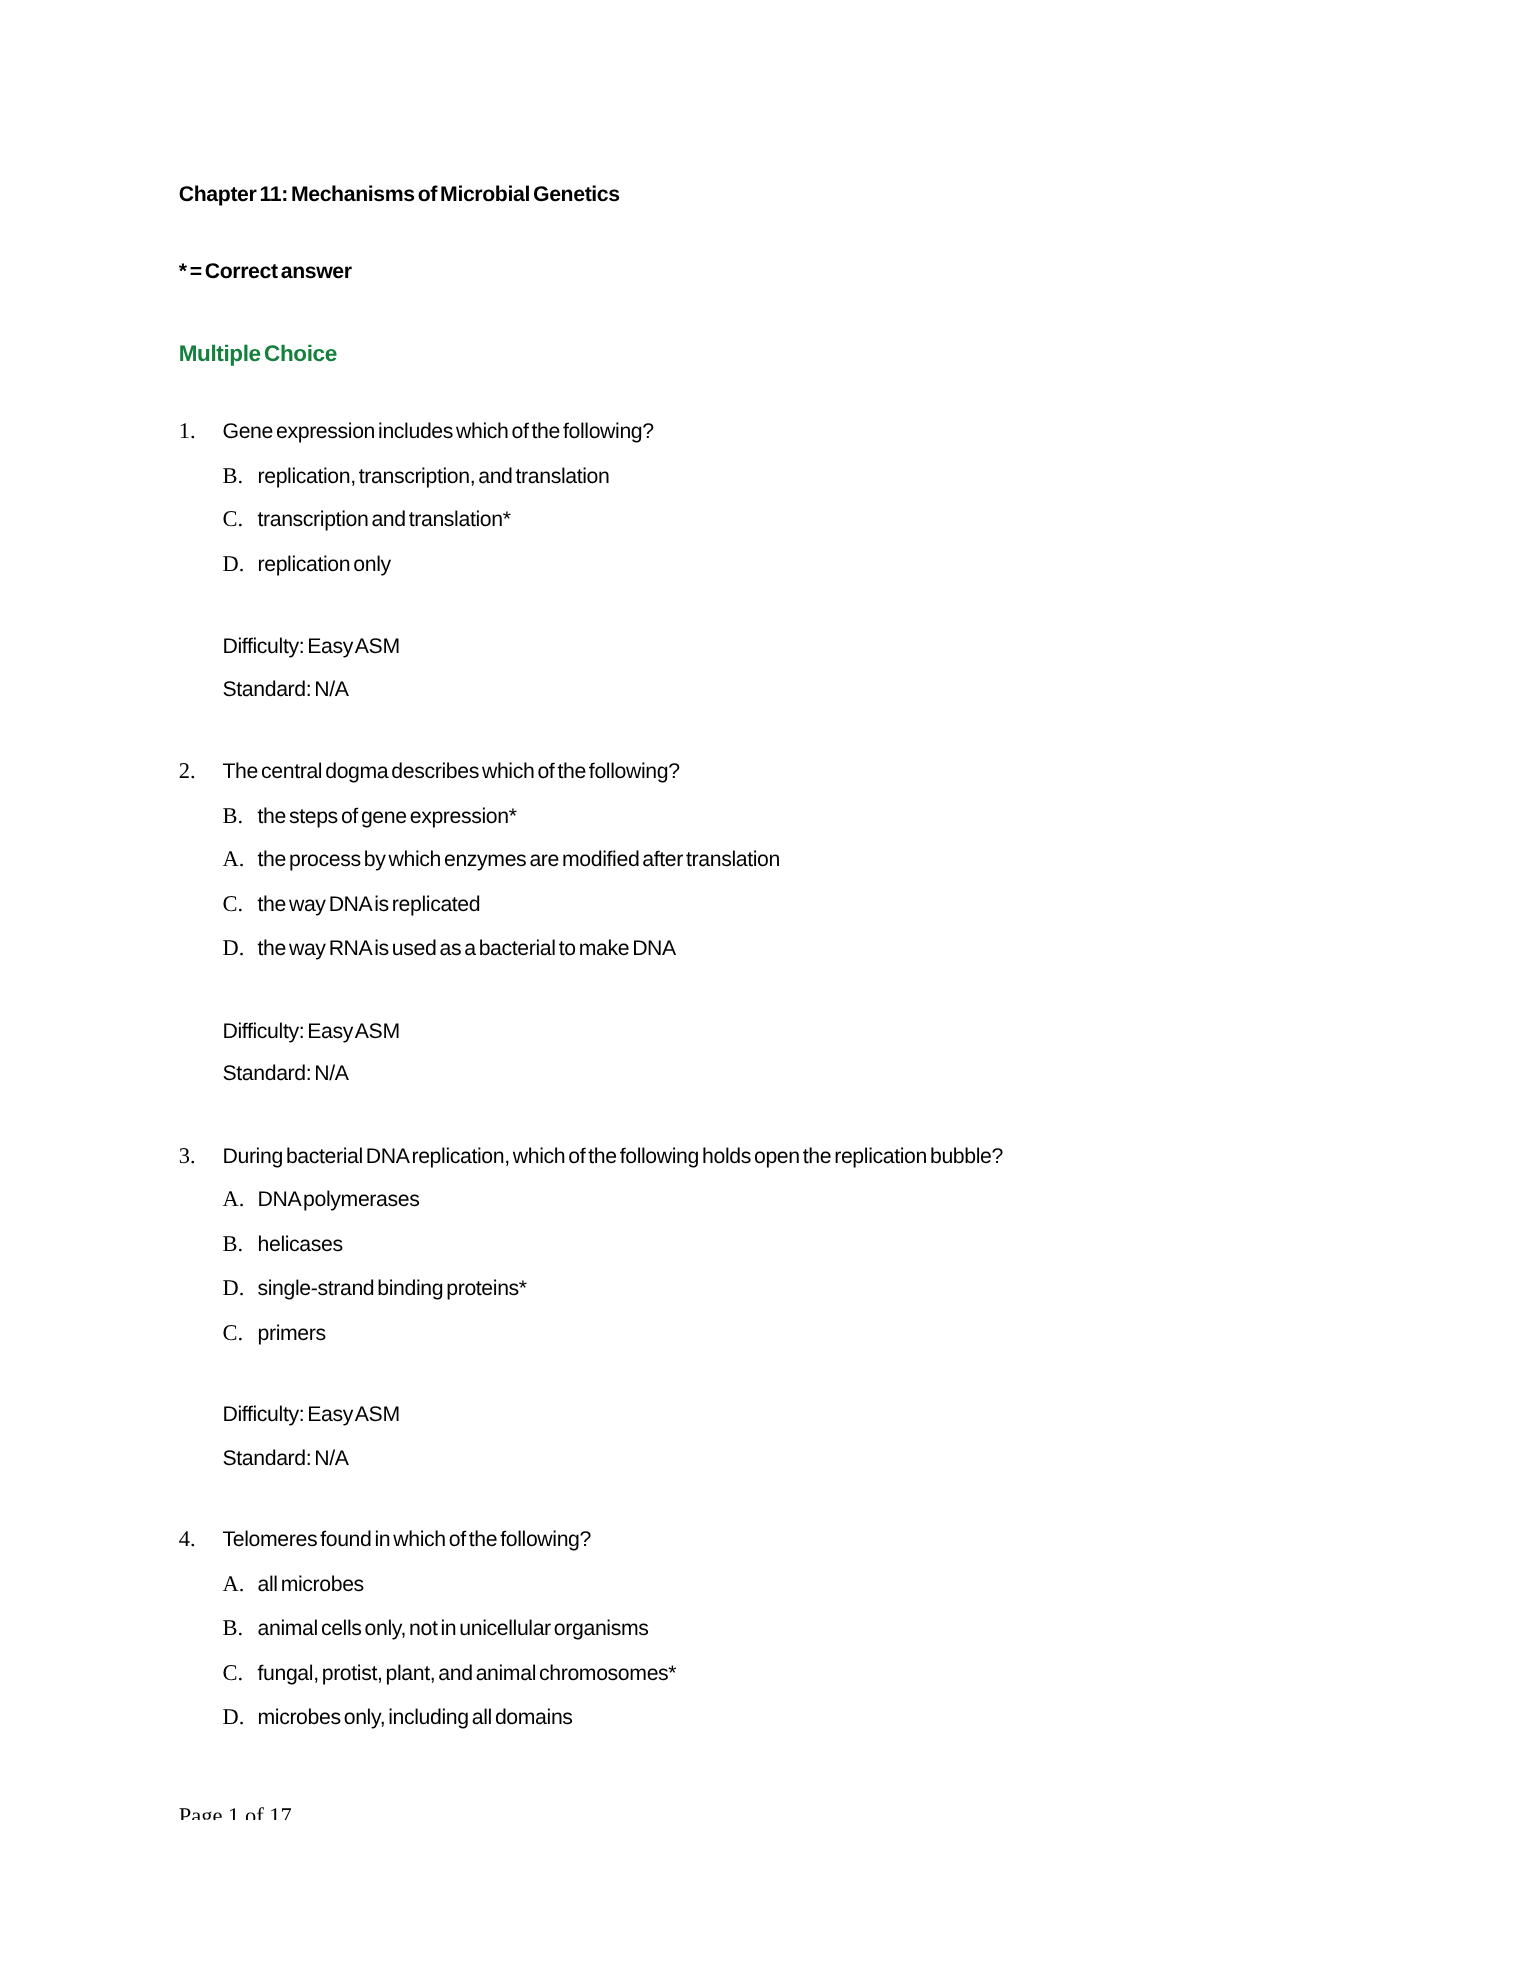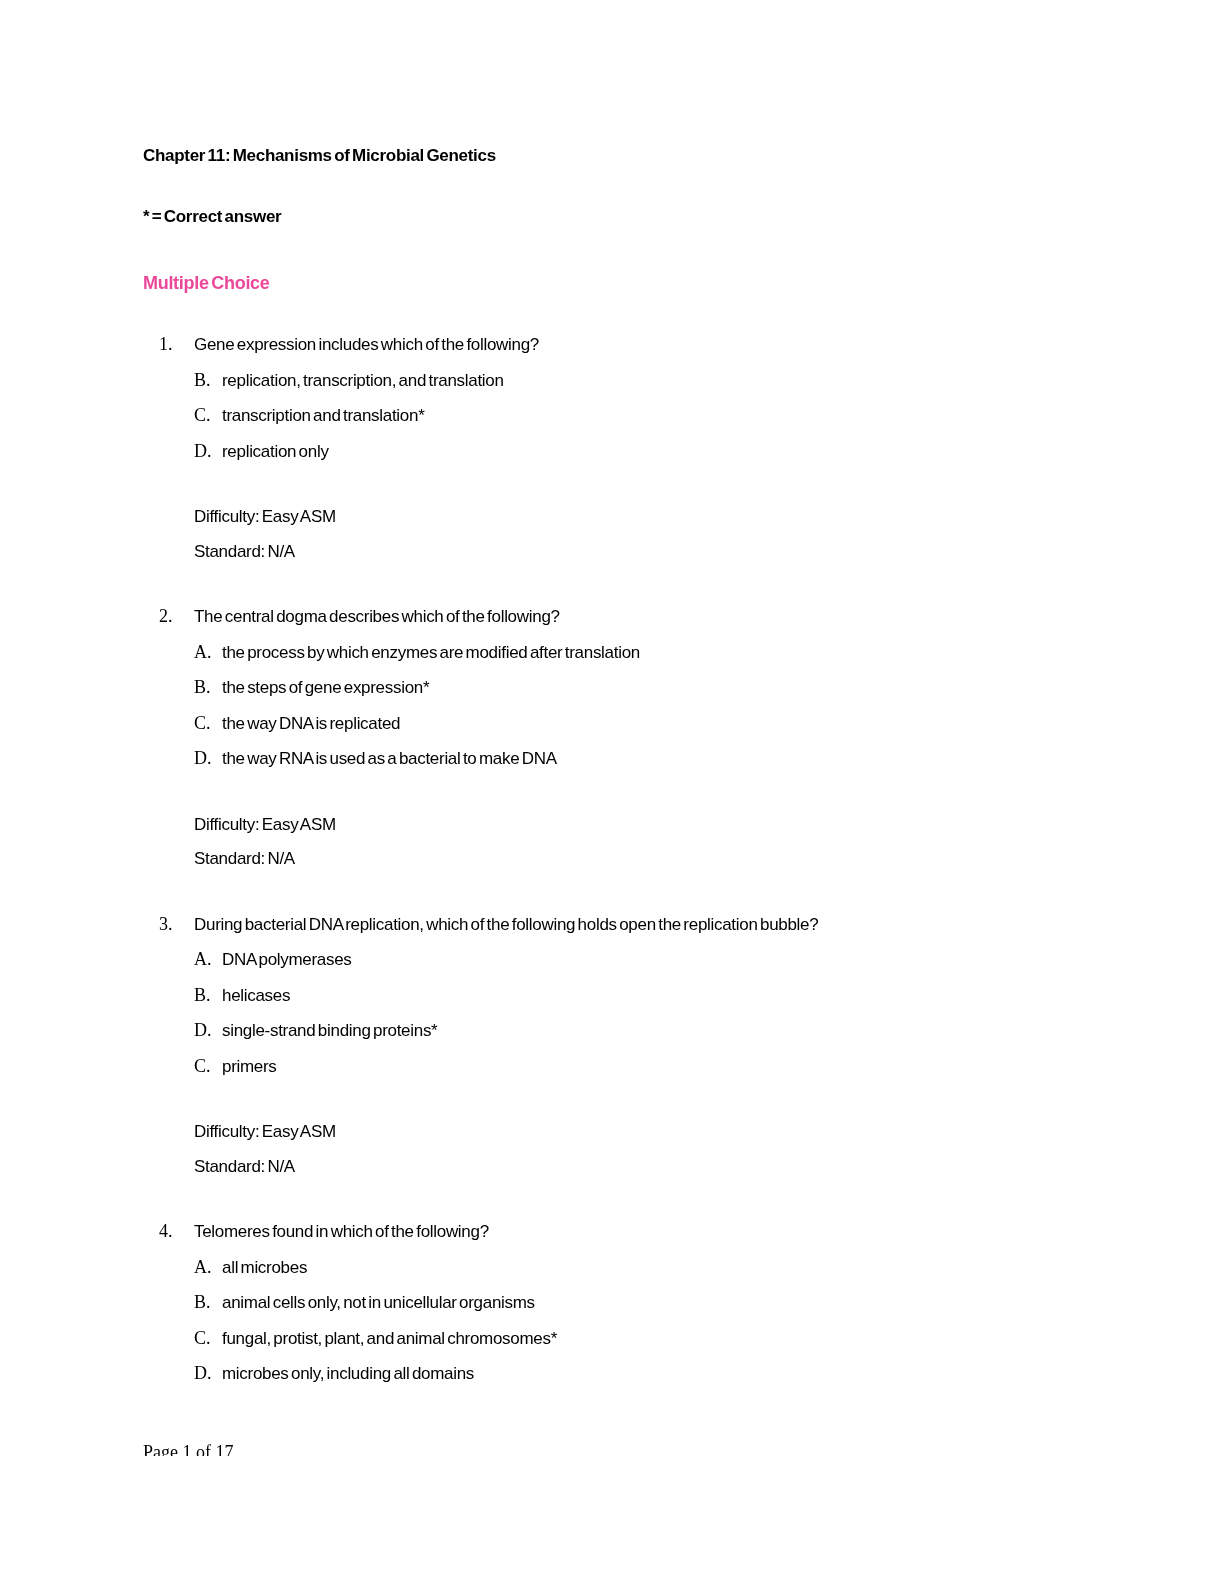--- a/index.html
+++ b/index.html
@@ -48,21 +48,20 @@
     font-weight: bold;
     line-height: 20px;
     letter-spacing: -0.3px;
     word-spacing: -2px;
   }
   #questions {
     margin-top: 34px;
   }
   .question-block {
     margin-top: 0;
-    margin-left: 16px;
   }
   .question-block + .question-block {
     margin-top: 30px;
   }
   .q-row {
     line-height: 34.5px;
     font-size: 17px;
   }
   .q-num {
     display: inline-block;
@@ -105,21 +104,21 @@
     line-height: 22px;
   }
 </style>
 </head>
 <body>
 
 <div class="page">
   <div class="content">
     <div class="doc-title">Chapter 11: Mechanisms of Microbial Genetics</div>
     <div class="doc-note">* = Correct answer</div>
-    <div class="doc-section" style="color: #ec4899;">Multiple Choice</div>
+    <div class="doc-section" style="color: #15803d;">Multiple Choice</div>
     <div id="questions">
   <div class="question-block">
     <div class="q-row">
       <span class="q-num">1.</span><span class="q-text sans">Gene expression includes which of the following?</span>
     </div>
     <div class="options">
 
   <div class="option-row">
     <span class="o-letter">B.</span><span class="o-text sans">replication, transcription, and translation</span>
   </div>
@@ -137,25 +136,25 @@
       <div class="meta-line sans">Standard: N/A</div>
     </div>
   </div>
 
   <div class="question-block">
     <div class="q-row">
       <span class="q-num">2.</span><span class="q-text sans">The central dogma describes which of the following?</span>
     </div>
     <div class="options">
   <div class="option-row">
+    <span class="o-letter">B.</span><span class="o-text sans">the steps of gene expression*</span>
+  </div>
+
+  <div class="option-row">
     <span class="o-letter">A.</span><span class="o-text sans">the process by which enzymes are modified after translation</span>
-  </div>
-
-  <div class="option-row">
-    <span class="o-letter">B.</span><span class="o-text sans">the steps of gene expression*</span>
   </div>
 
   <div class="option-row">
     <span class="o-letter">C.</span><span class="o-text sans">the way DNA is replicated</span>
   </div>
 
   <div class="option-row">
     <span class="o-letter">D.</span><span class="o-text sans">the way RNA is used as a bacterial to make DNA</span>
   </div>
 </div>

